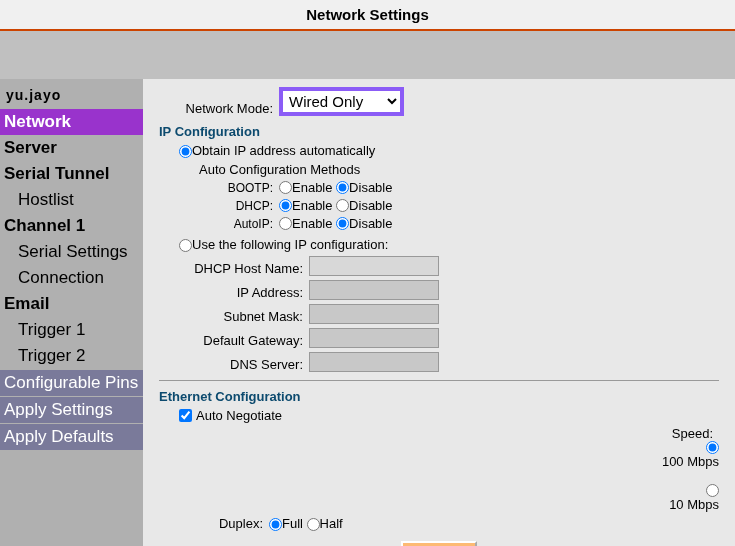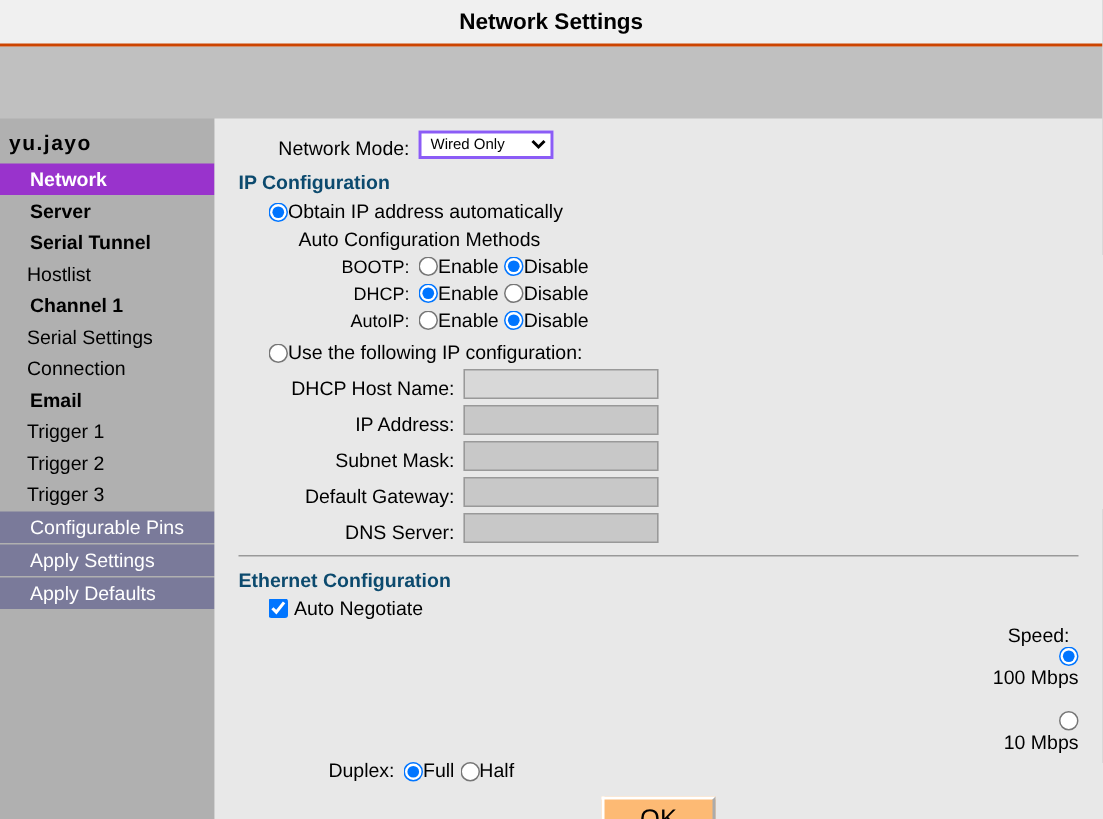--- a/index.html
+++ b/index.html
@@ -37,25 +37,25 @@
     .sidebar-logo {
       background: #b0b0b0;
       padding: 4px 6px 6px 6px;
       color: #000;
       font-size: 14px;
       font-weight: bold;
       letter-spacing: 1px;
     }
     .sidebar-item {
       display: block;
-      padding: 3px 20px;
+      padding: 3px 4px;
       color: #000;
       cursor: pointer;
       text-decoration: none;
-      font-size: 13px;
+      font-size: 17px;
     }
     .sidebar-item.active {
       background: #9933cc;
       color: #fff;
       font-weight: bold;
     }
     .sidebar-item.section {
       font-weight: bold;
       color: #000;
     }
@@ -98,23 +98,23 @@
       background: #d8d8d8;
       padding: 2px 4px;
       font-size: 12px;
       width: 130px;
       height: 20px;
     }
     input[type="text"].disabled-field {
       background: #c8c8c8;
     }
     select {
-      font-size: 10px;
+      font-size: 15px;
       padding: 1px 2px;
-      border: 2px solid #8b5cf6;
+      border: 4px solid #8b5cf6;
       background: #fff;
     }
     .indent-1 { margin-left: 20px; }
     hr.divider {
       border: none;
       border-top: 1px solid #999;
       margin: 8px 0;
     }
     .ok-btn {
       display: block;
@@ -156,21 +156,20 @@
     <a class="sidebar-item active">Network</a>
     <a class="sidebar-item section">Server</a>
     <a class="sidebar-item section">Serial Tunnel</a>
     <a class="sidebar-item sub">Hostlist</a>
     <a class="sidebar-item section">Channel 1</a>
     <a class="sidebar-item sub">Serial Settings</a>
     <a class="sidebar-item sub">Connection</a>
     <a class="sidebar-item section">Email</a>
     <a class="sidebar-item sub">Trigger 1</a>
     <a class="sidebar-item sub">Trigger 2</a>
-    <a class="sidebar-item sub">Trigger 3</a>
     <a class="sidebar-item action">Configurable Pins</a>
     <a class="sidebar-item action">Apply Settings</a>
     <a class="sidebar-item action">Apply Defaults</a>
   </div>
 
   <div id="main">
 
     <div class="field-row" style="margin-bottom:8px;">
       <span class="field-label">Network Mode:</span>
       <select>

